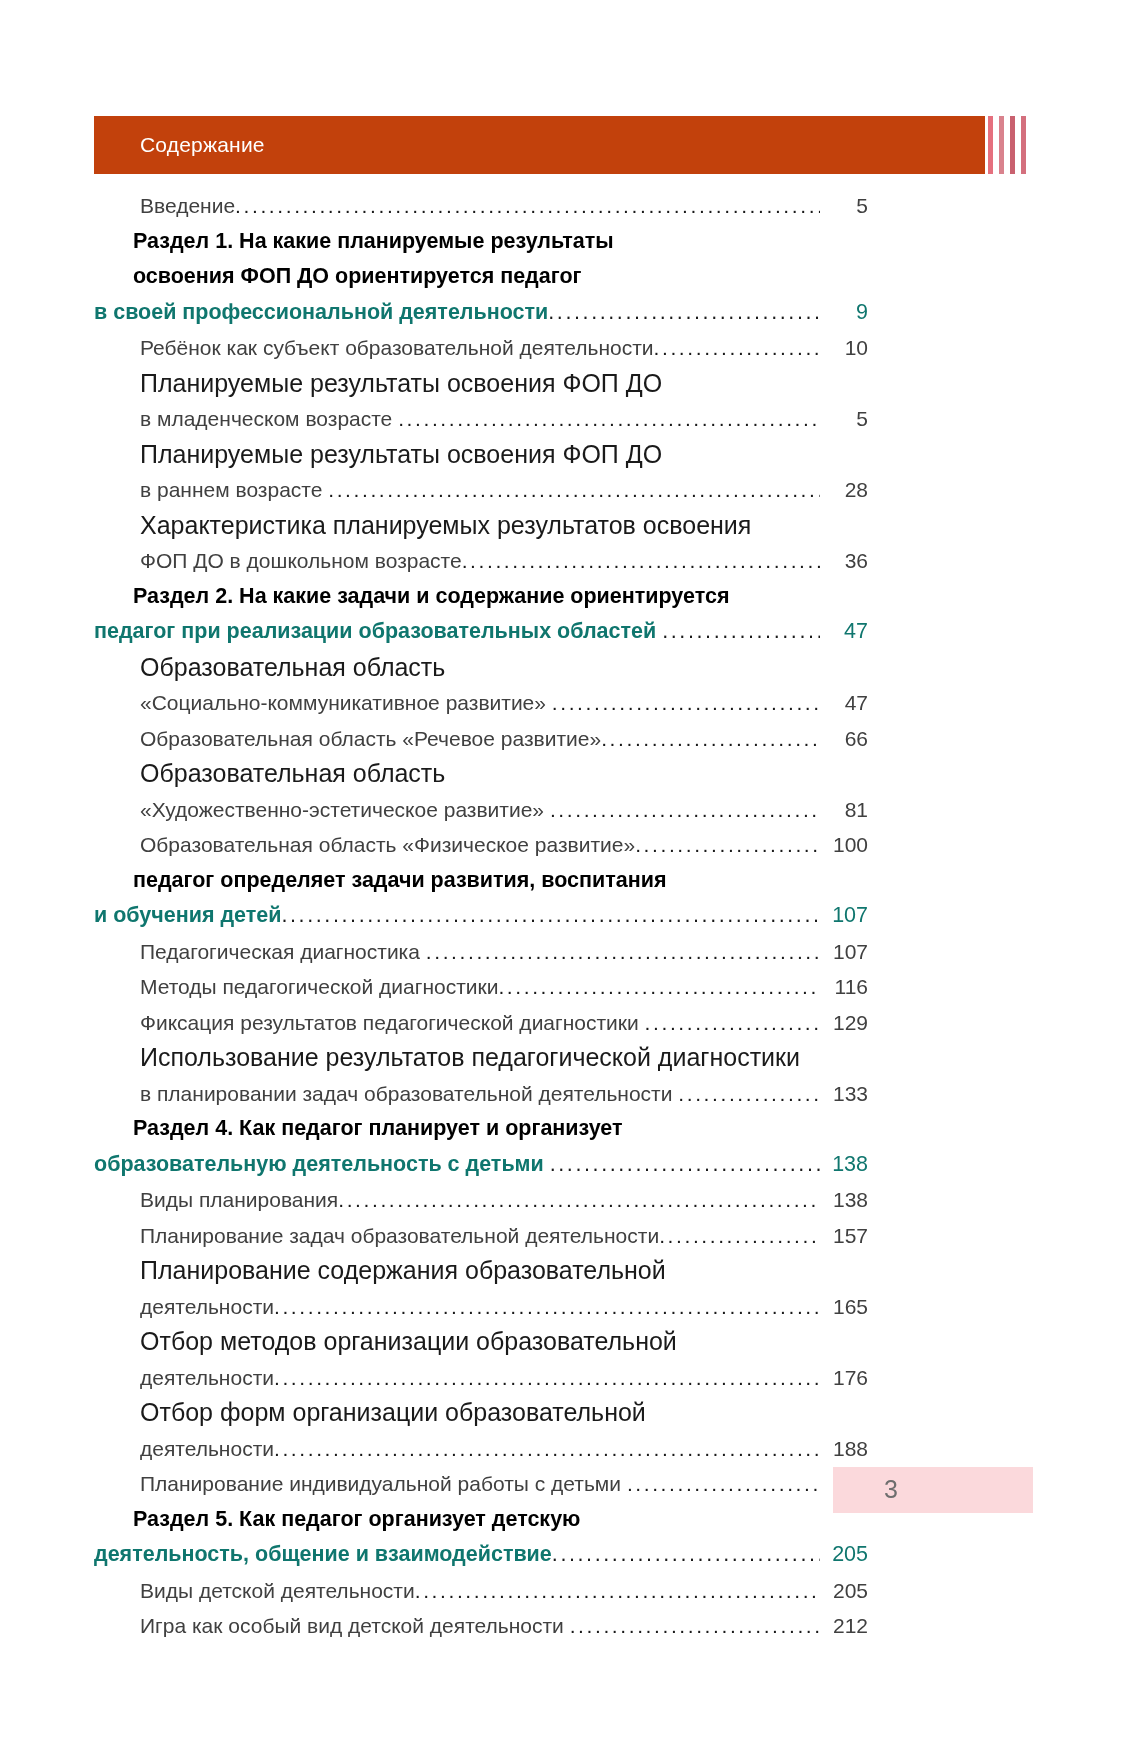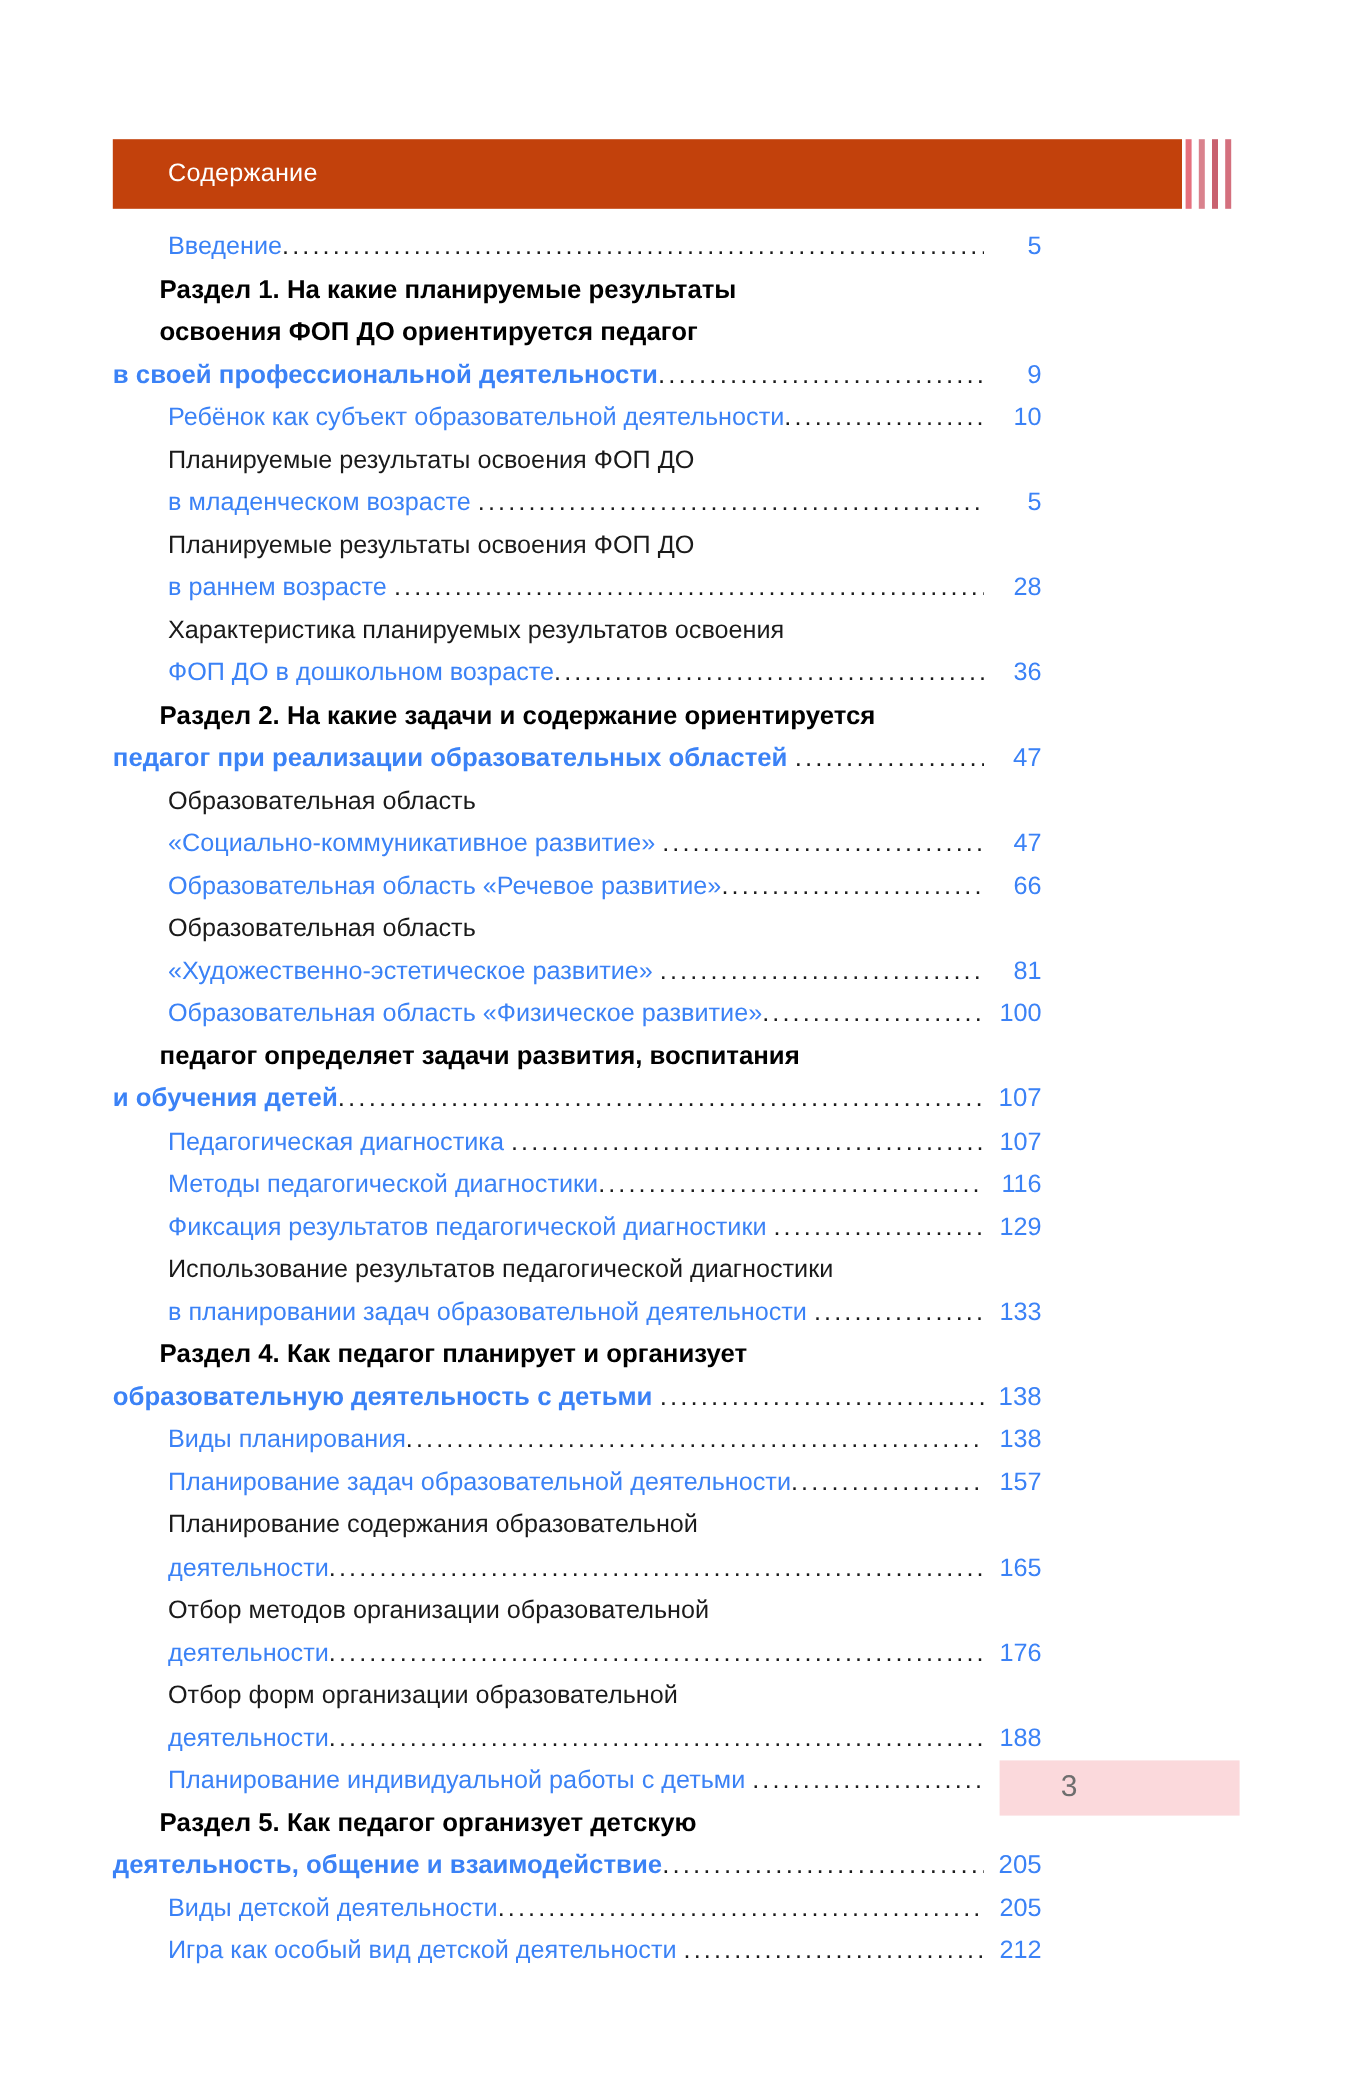--- a/index.html
+++ b/index.html
@@ -90,29 +90,29 @@
 
   .row .pg {
     flex: 0 0 auto;
     text-align: right;
     white-space: pre;
   }
 
   
   .sect .txt,
   .sect .pg { font-weight: bold; }
-  .sect { font-size: 21.5px; color: #3b82f6; }
+  .sect { font-size: 21.5px; color: #0f766e; }
   .sect .txt { margin-left: 0px; }
   .sect .pg { font-weight: 400; }
   .sect-cont { font-size: 21.5px; font-weight: bold; color: #000; line-height: 35.5px; margin-left: 39px; }
 
   
-  .item { font-size: 21px; color: #3b82f6; }
+  .item { font-size: 21px; color: #404040; }
   .item .txt { margin-left: 46px; }
-  .item-cont { font-size: 21px; color: #1a1a1a; line-height: 35.5px; margin-left: 46px; white-space: pre; }
+  .item-cont { font-size: 25px; color: #1a1a1a; line-height: 35.5px; margin-left: 46px; white-space: pre; }
 
   
   .pg { display: inline-block; min-width: 48px; }
 
   
   #footer-badge {
     position: absolute;
     left: 833px;
     top: 1467px;
     width: 200px;

